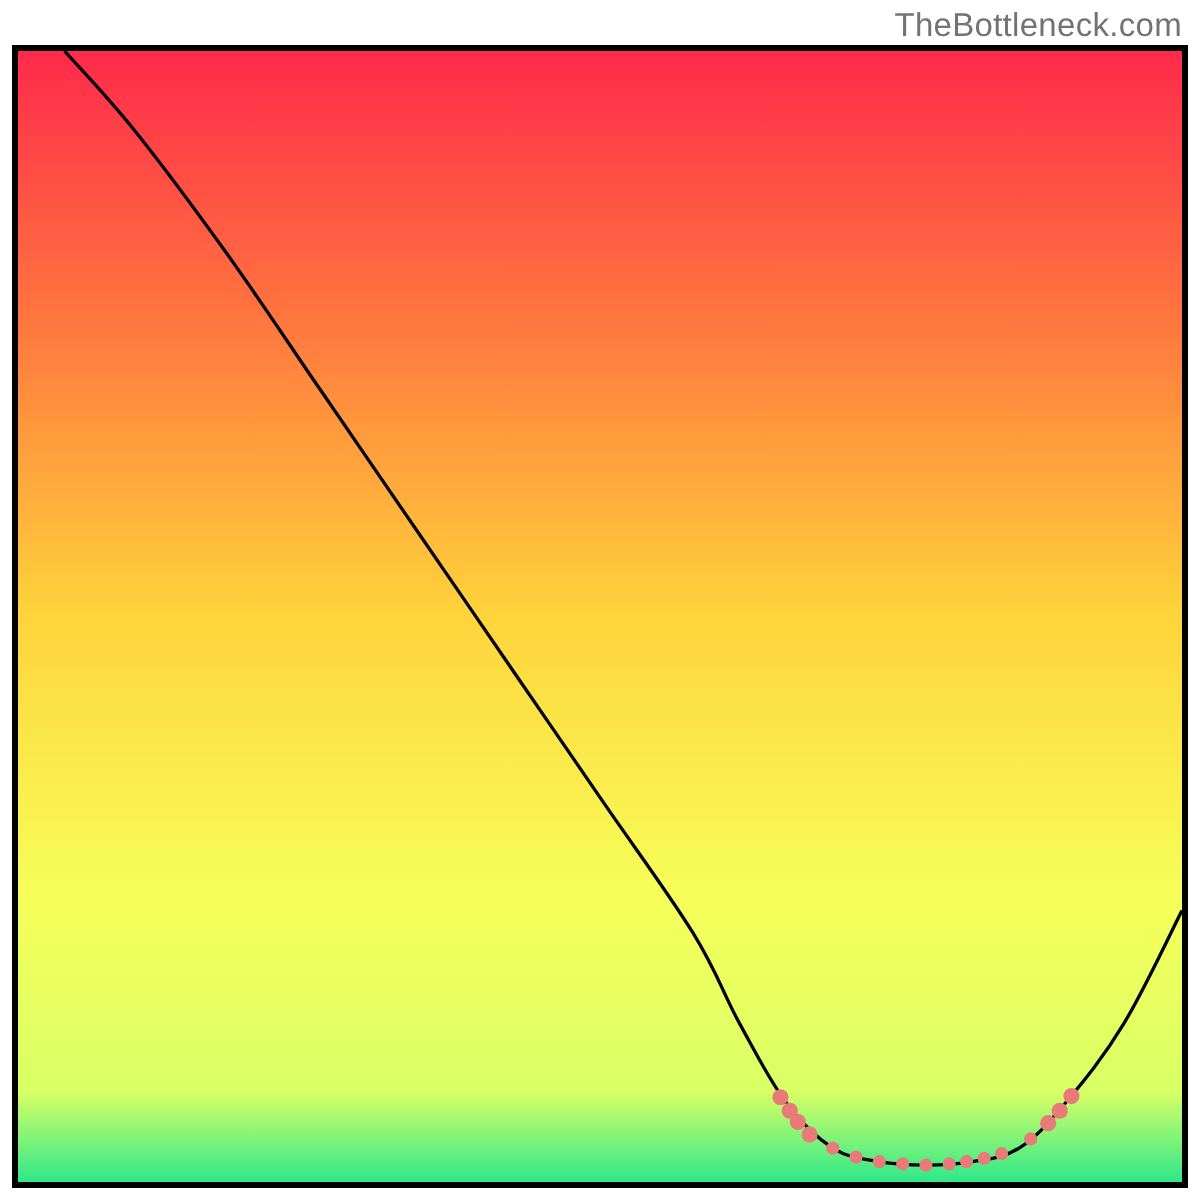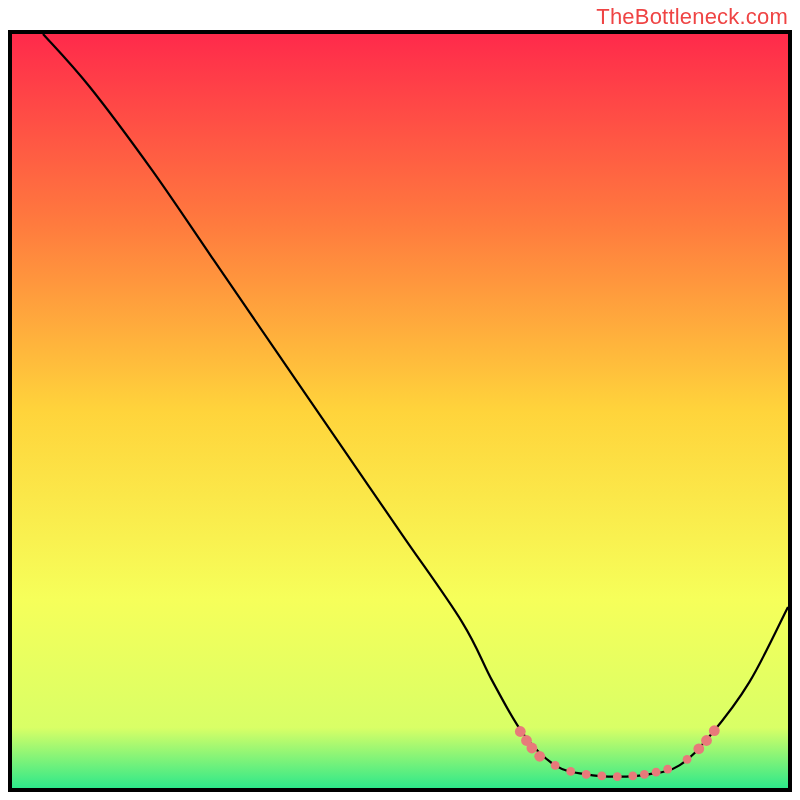--- a/index.html
+++ b/index.html
@@ -10,21 +10,21 @@
     height: 800px;
     position: relative;
     font-family: Arial, Helvetica, sans-serif;
   }
   .watermark {
     position: absolute;
     top: 4px;
     right: 12px;
     font-size: 22px;
     font-weight: 500;
-    color: #ef4444;
+    color: #737373;
     z-index: 10;
     letter-spacing: 0.2px;
   }
   .frame {
     position: absolute;
     top: 30px;
     left: 8px;
     width: 784px;
     height: 762px;
     background: #000000;

